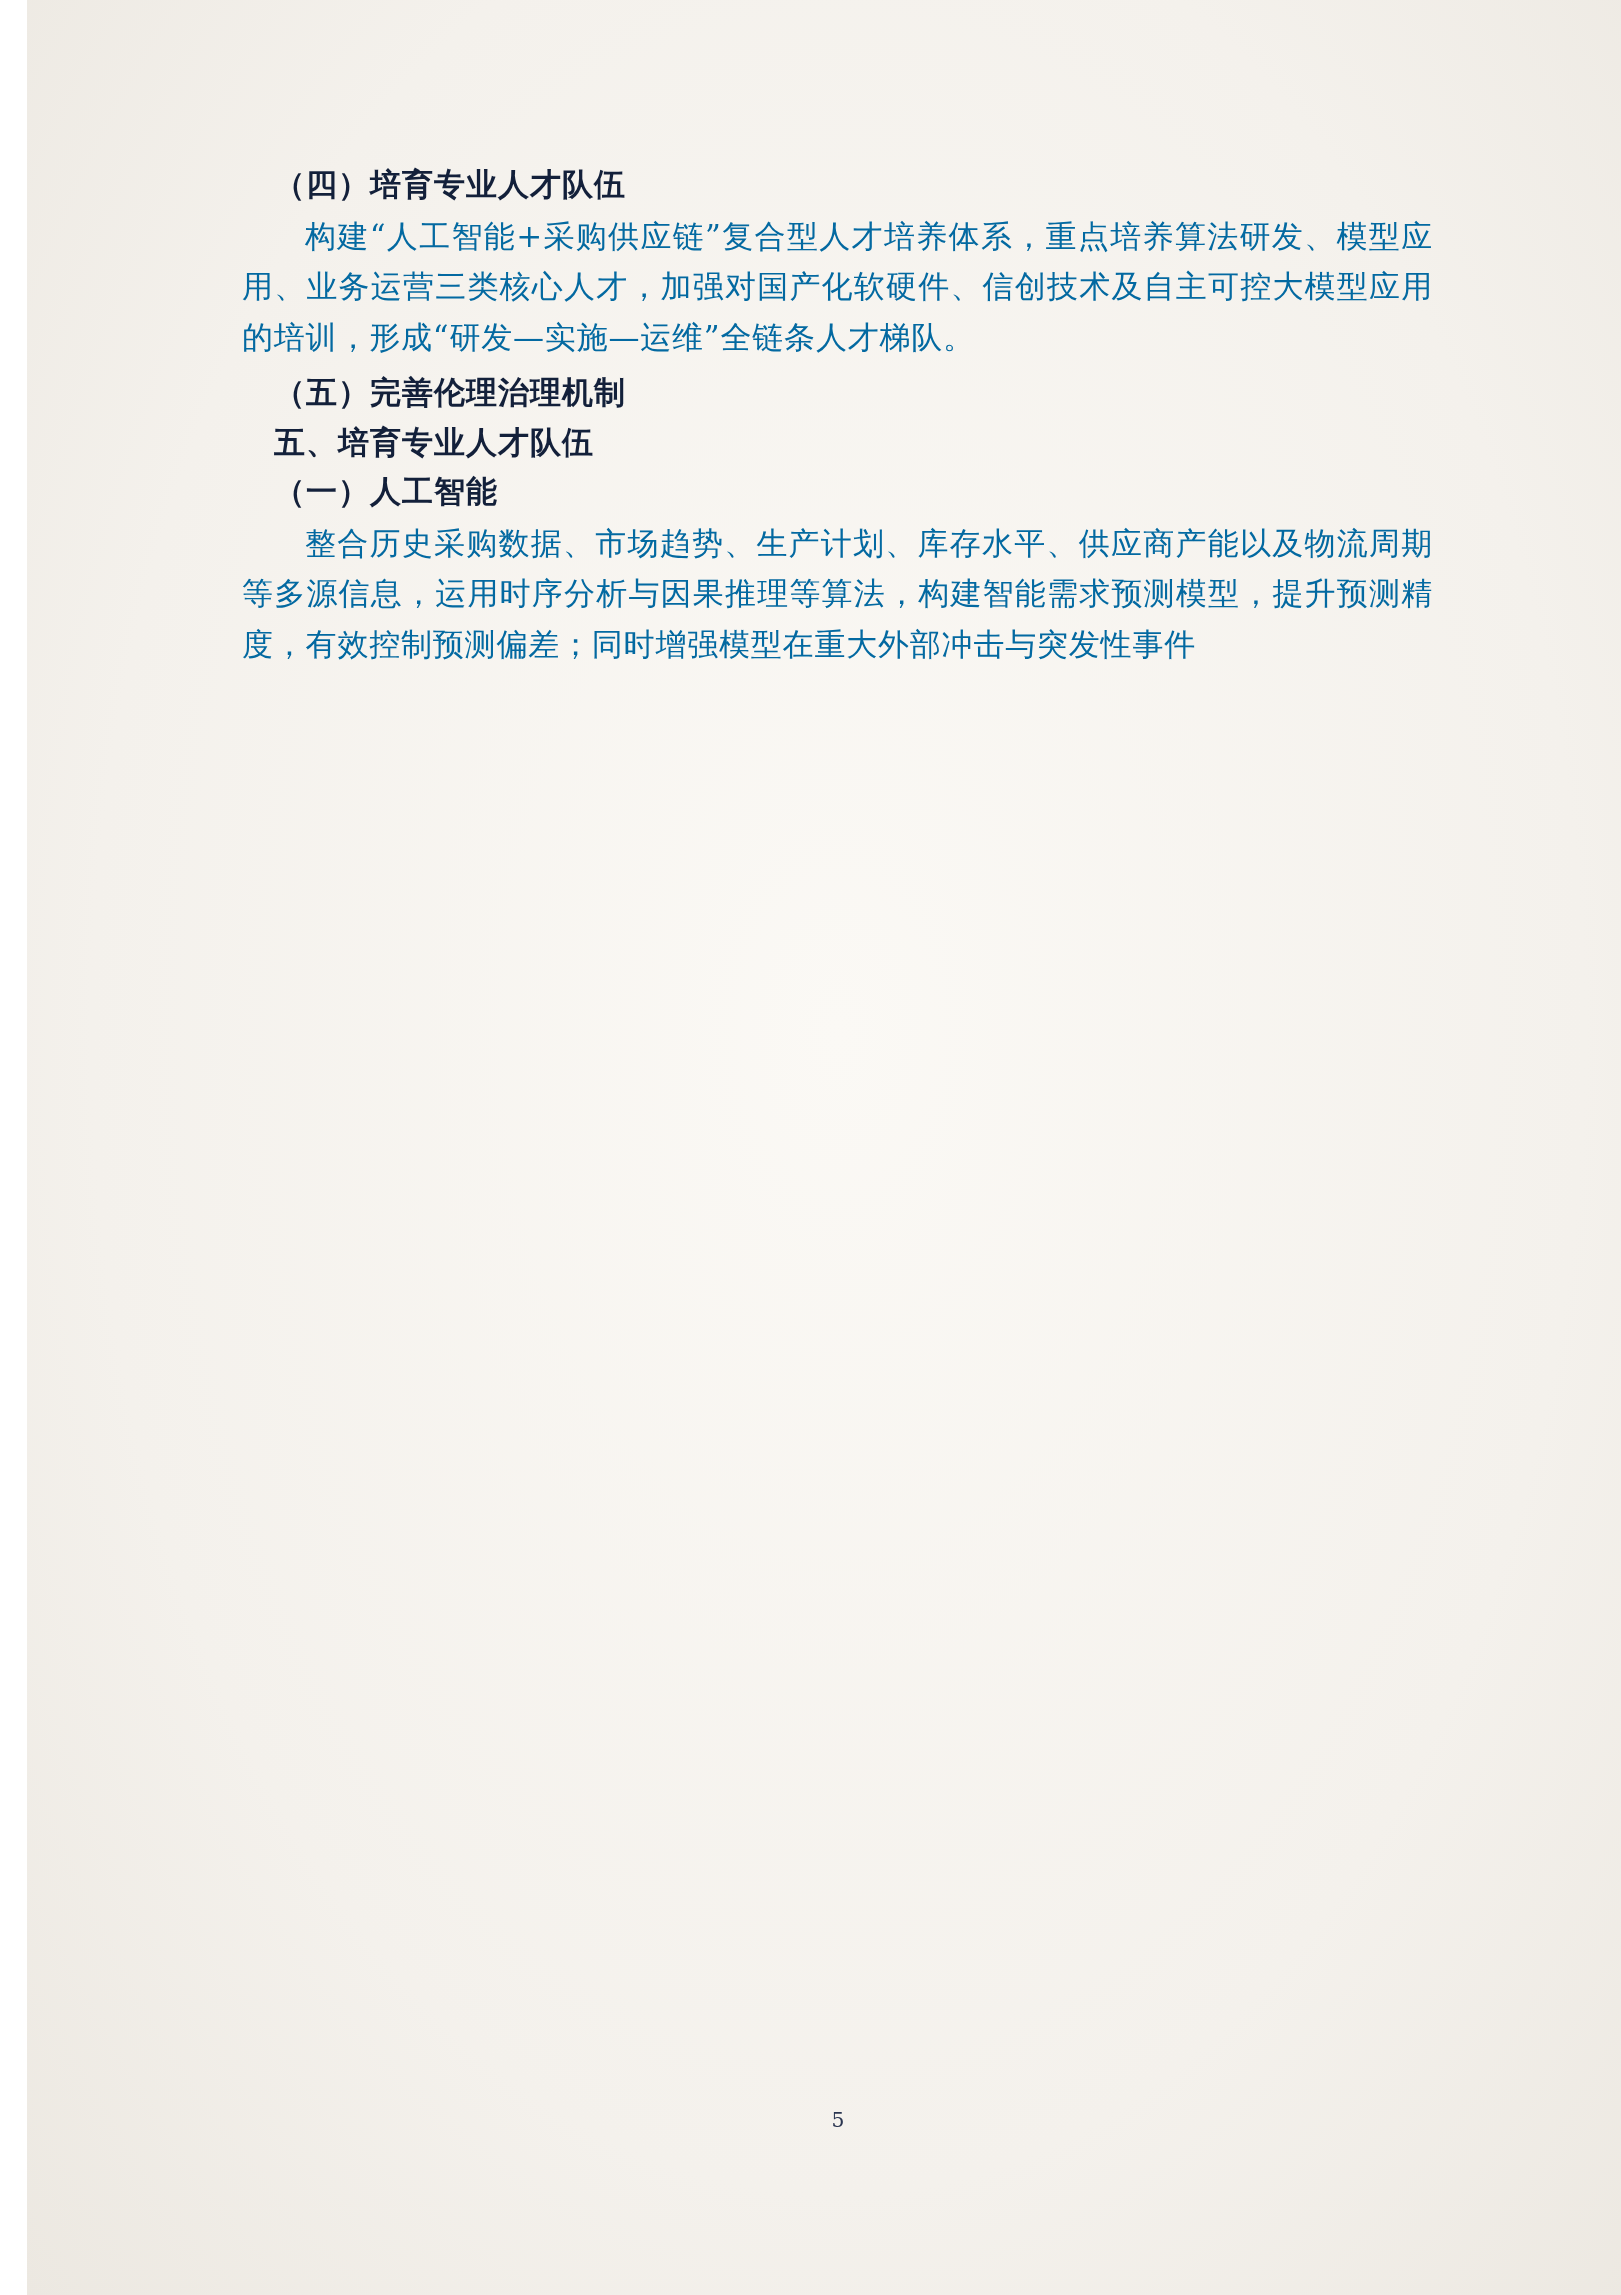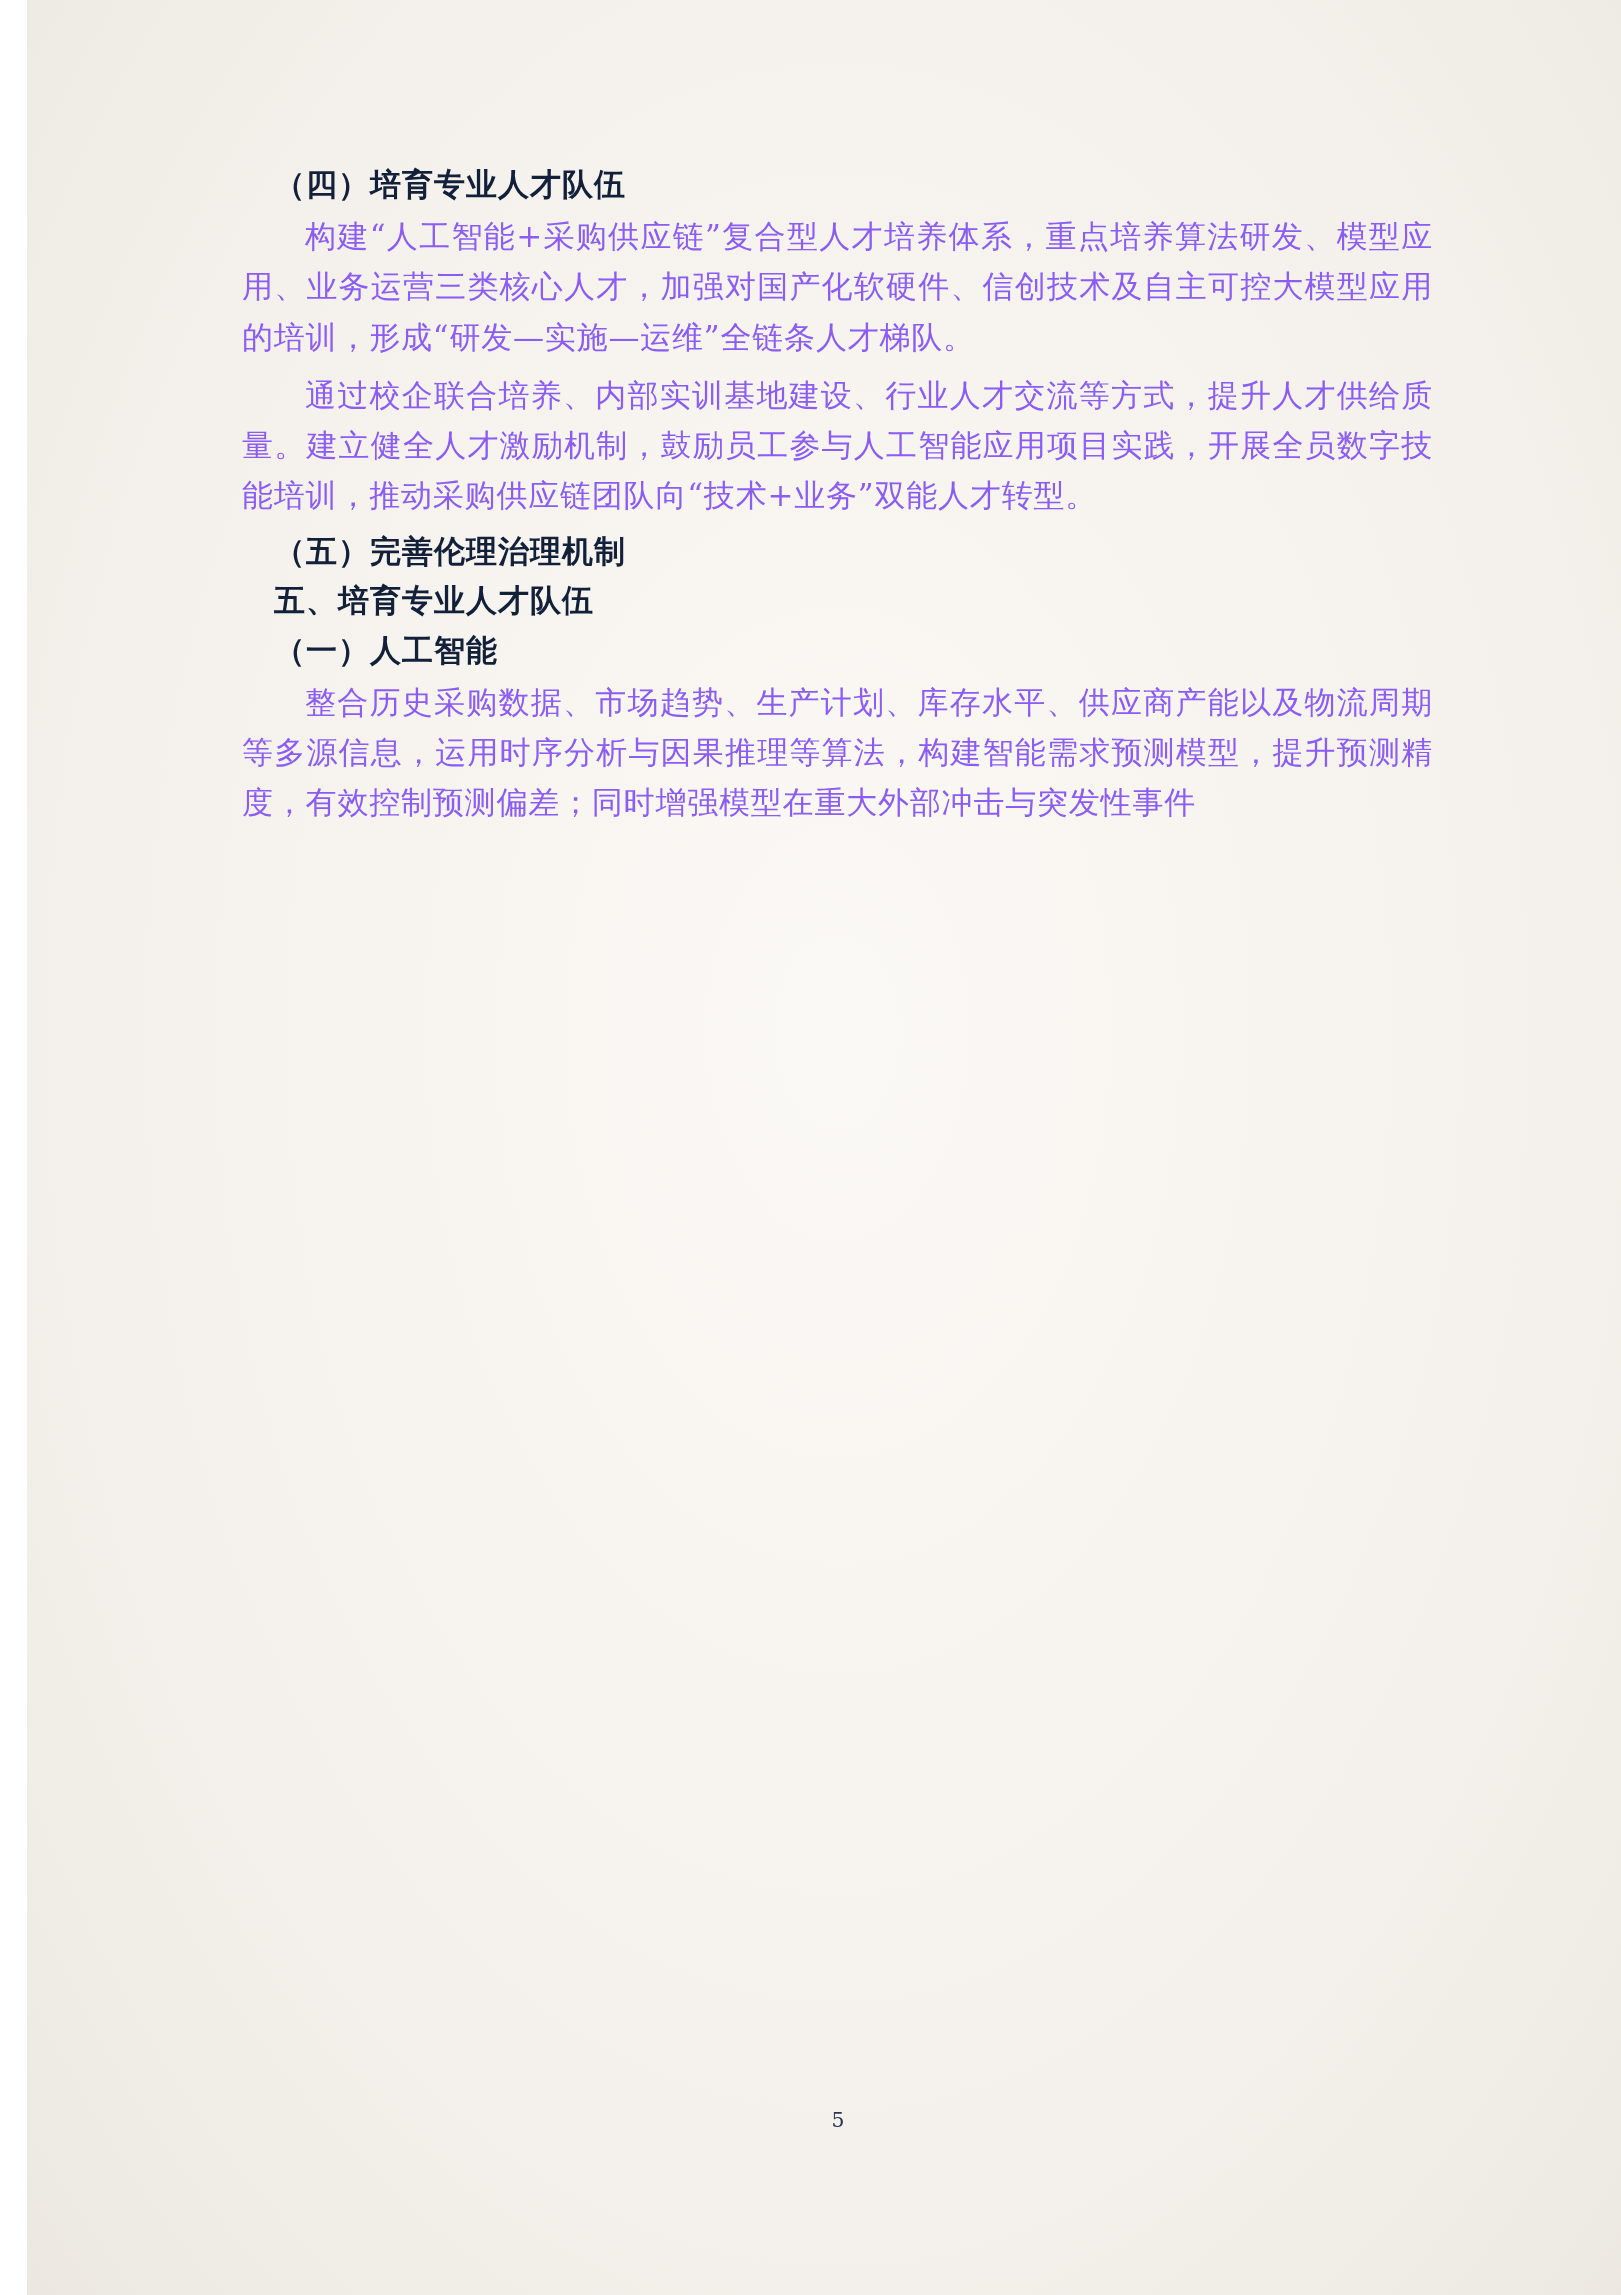--- a/index.html
+++ b/index.html
@@ -41,21 +41,21 @@
     margin: 0 0 11.2px 0;
     padding-left: 32px;
     letter-spacing: 1px;
   }
   .heading.level1 {
     padding-left: 32px;
   }
   p.para {
     font-size: 31px;
     line-height: 1.62;
-    color: #8b5cf6;
+    color: #0369a1;
     margin: 0 0 8.2px 0;
     text-indent: 63px;
     text-align: justify;
     text-justify: inter-character;
     letter-spacing: 0.8px;
     font-family: "DejaVu Serif", serif;
   }
   .spacer-sm { height: 7.2px; }
   .page-number {
     position: absolute;
@@ -71,21 +71,20 @@
 </head>
 <body>
 
 <div class="page">
   <div class="paper-tone"></div>
 
   <div class="content">
 
     <h2 class="heading">（四）培育专业人才队伍</h2>
     <p class="para">构建“人工智能+采购供应链”复合型人才培养体系，重点培养算法研发、模型应用、业务运营三类核心人才，加强对国产化软硬件、信创技术及自主可控大模型应用的培训，形成“研发—实施—运维”全链条人才梯队。</p>
-    <p class="para">通过校企联合培养、内部实训基地建设、行业人才交流等方式，提升人才供给质量。建立健全人才激励机制，鼓励员工参与人工智能应用项目实践，开展全员数字技能培训，推动采购供应链团队向“技术+业务”双能人才转型。</p>
 
     <div class="spacer-sm"></div>
 
     <h2 class="heading">（五）完善伦理治理机制</h2>
 
     <div class="spacer-sm"></div>
 
     <h2 class="heading level1">五、培育专业人才队伍</h2>
 
     <div class="spacer-sm"></div>

